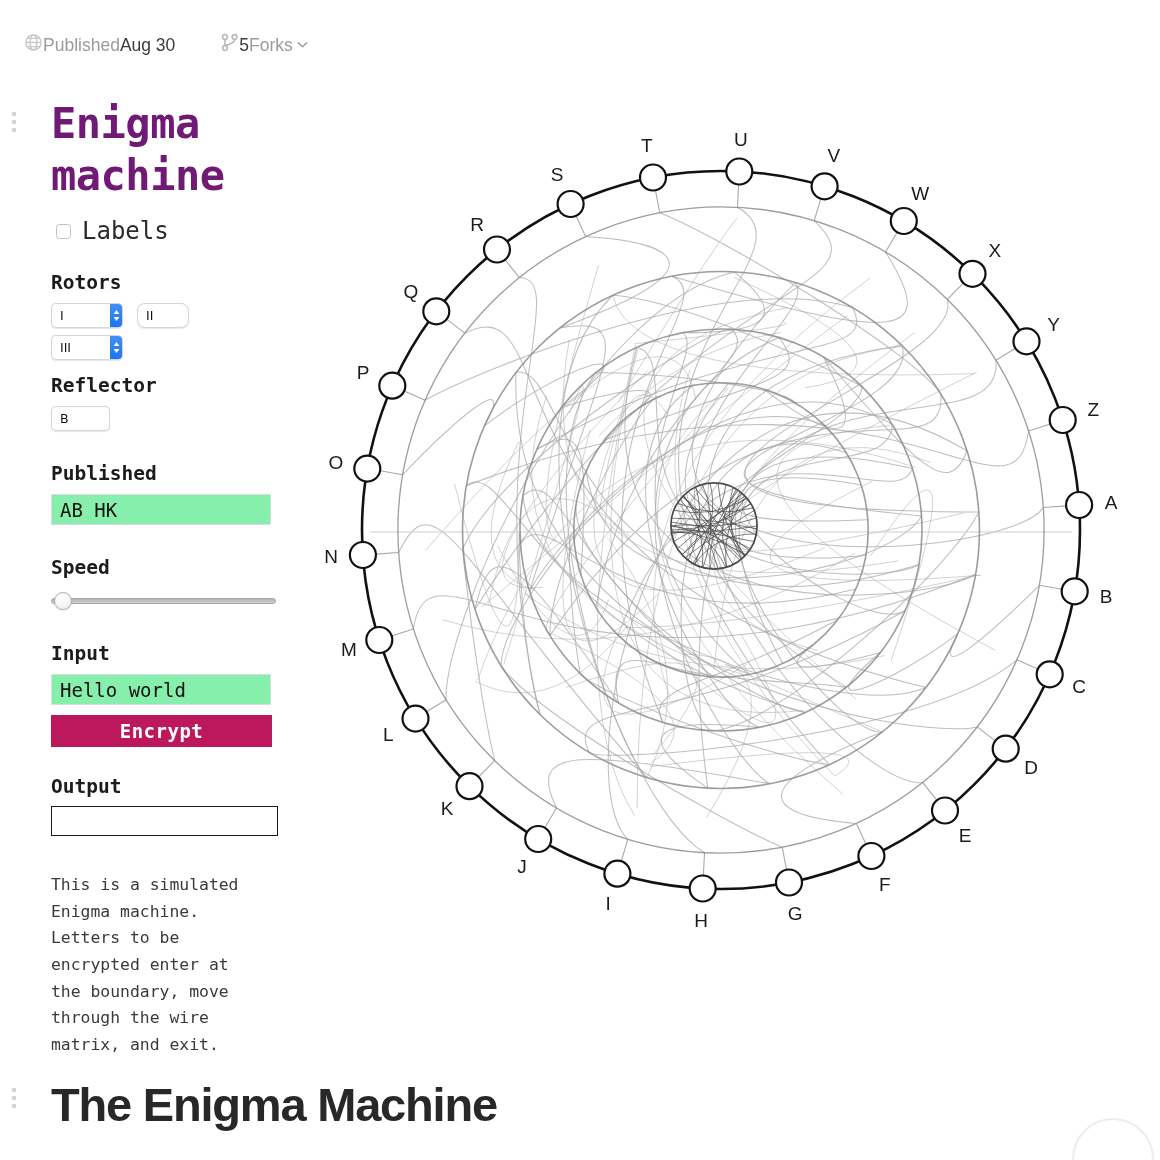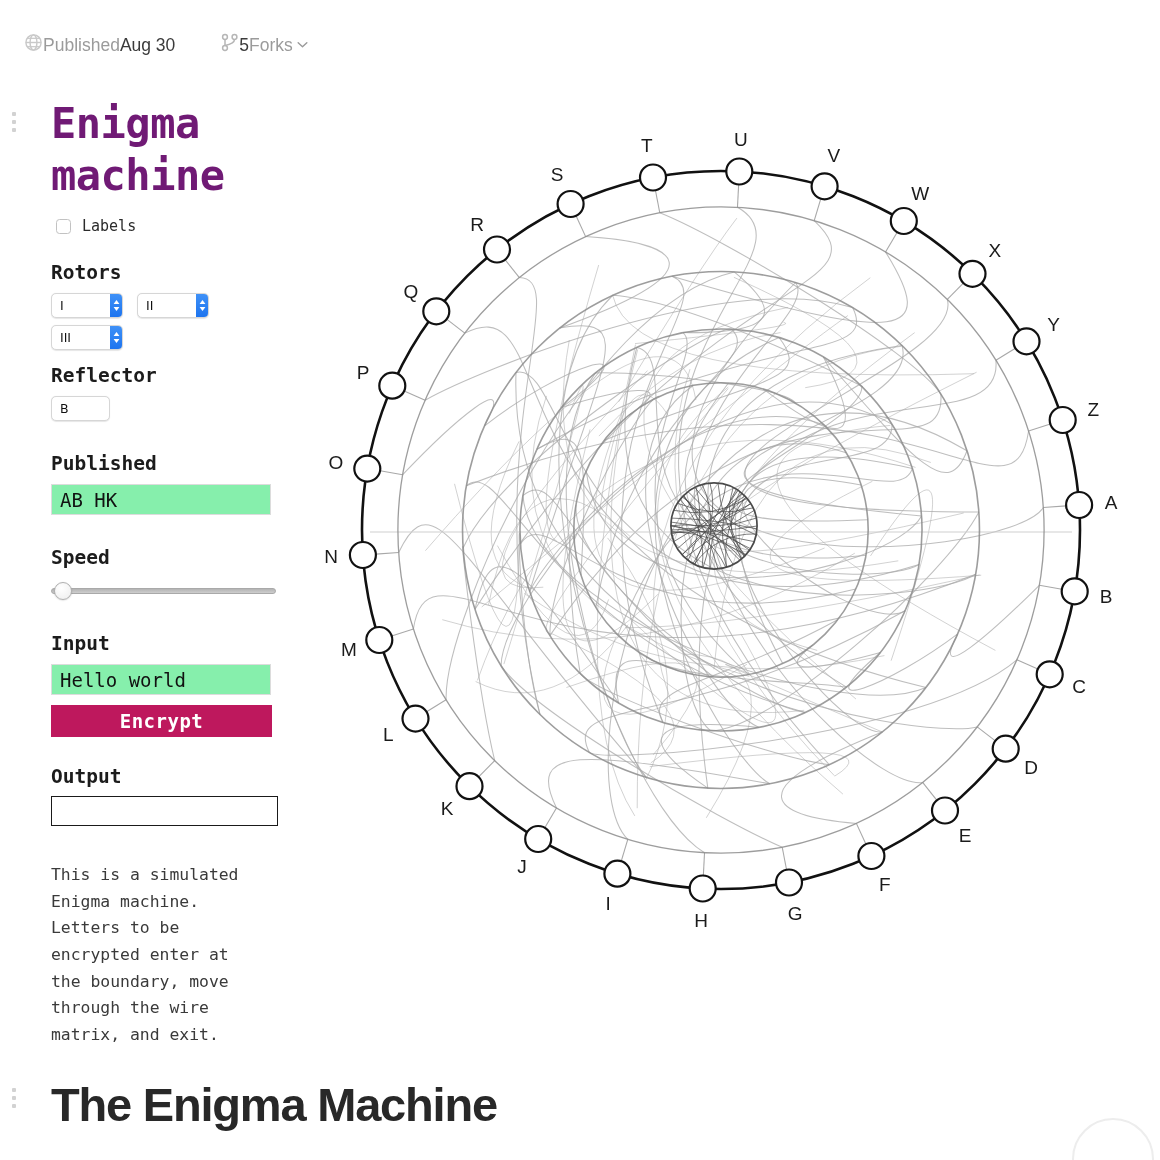--- a/index.html
+++ b/index.html
@@ -83,21 +83,21 @@
   }
   .checkbox {
     width: 15px; height: 15px;
     border: 1.3px solid #c2c2c2;
     border-radius: 3.5px;
     background: #fff;
     box-sizing: border-box;
   }
   .labels-text {
     font-family: "DejaVu Sans Mono", monospace;
-    font-size: 15px;
+    font-size: 24px;
     color: #2b2b2b;
   }
 
   .section-title {
     font-family: "DejaVu Sans Mono", monospace;
     font-size: 19.5px;
     font-weight: 700;
     color: #1c1c1c;
     margin: 0;
   }
@@ -138,21 +138,21 @@
     width: 22px;
     background: linear-gradient(#3f91f7, #1d74ef);
     display: flex;
     flex-direction: column;
     align-items: center;
     justify-content: center;
     gap: 2px;
   }
   .mac-select .stepper svg { display: block; }
   #sel-rotor-1 { width: 72px; }
-  #sel-rotor-2 { width: 72px; }
+  #sel-rotor-2 { width: 52px; border-radius: 8px; }
   #sel-rotor-3 { width: 72px; }
   #sel-reflector { width: 59px; }
 
   .text-input {
     margin-top: 9px;
     width: 220px;
     height: 31px;
     box-sizing: border-box;
     border: 1px solid #dcdcdc;
     background: #86efac;

